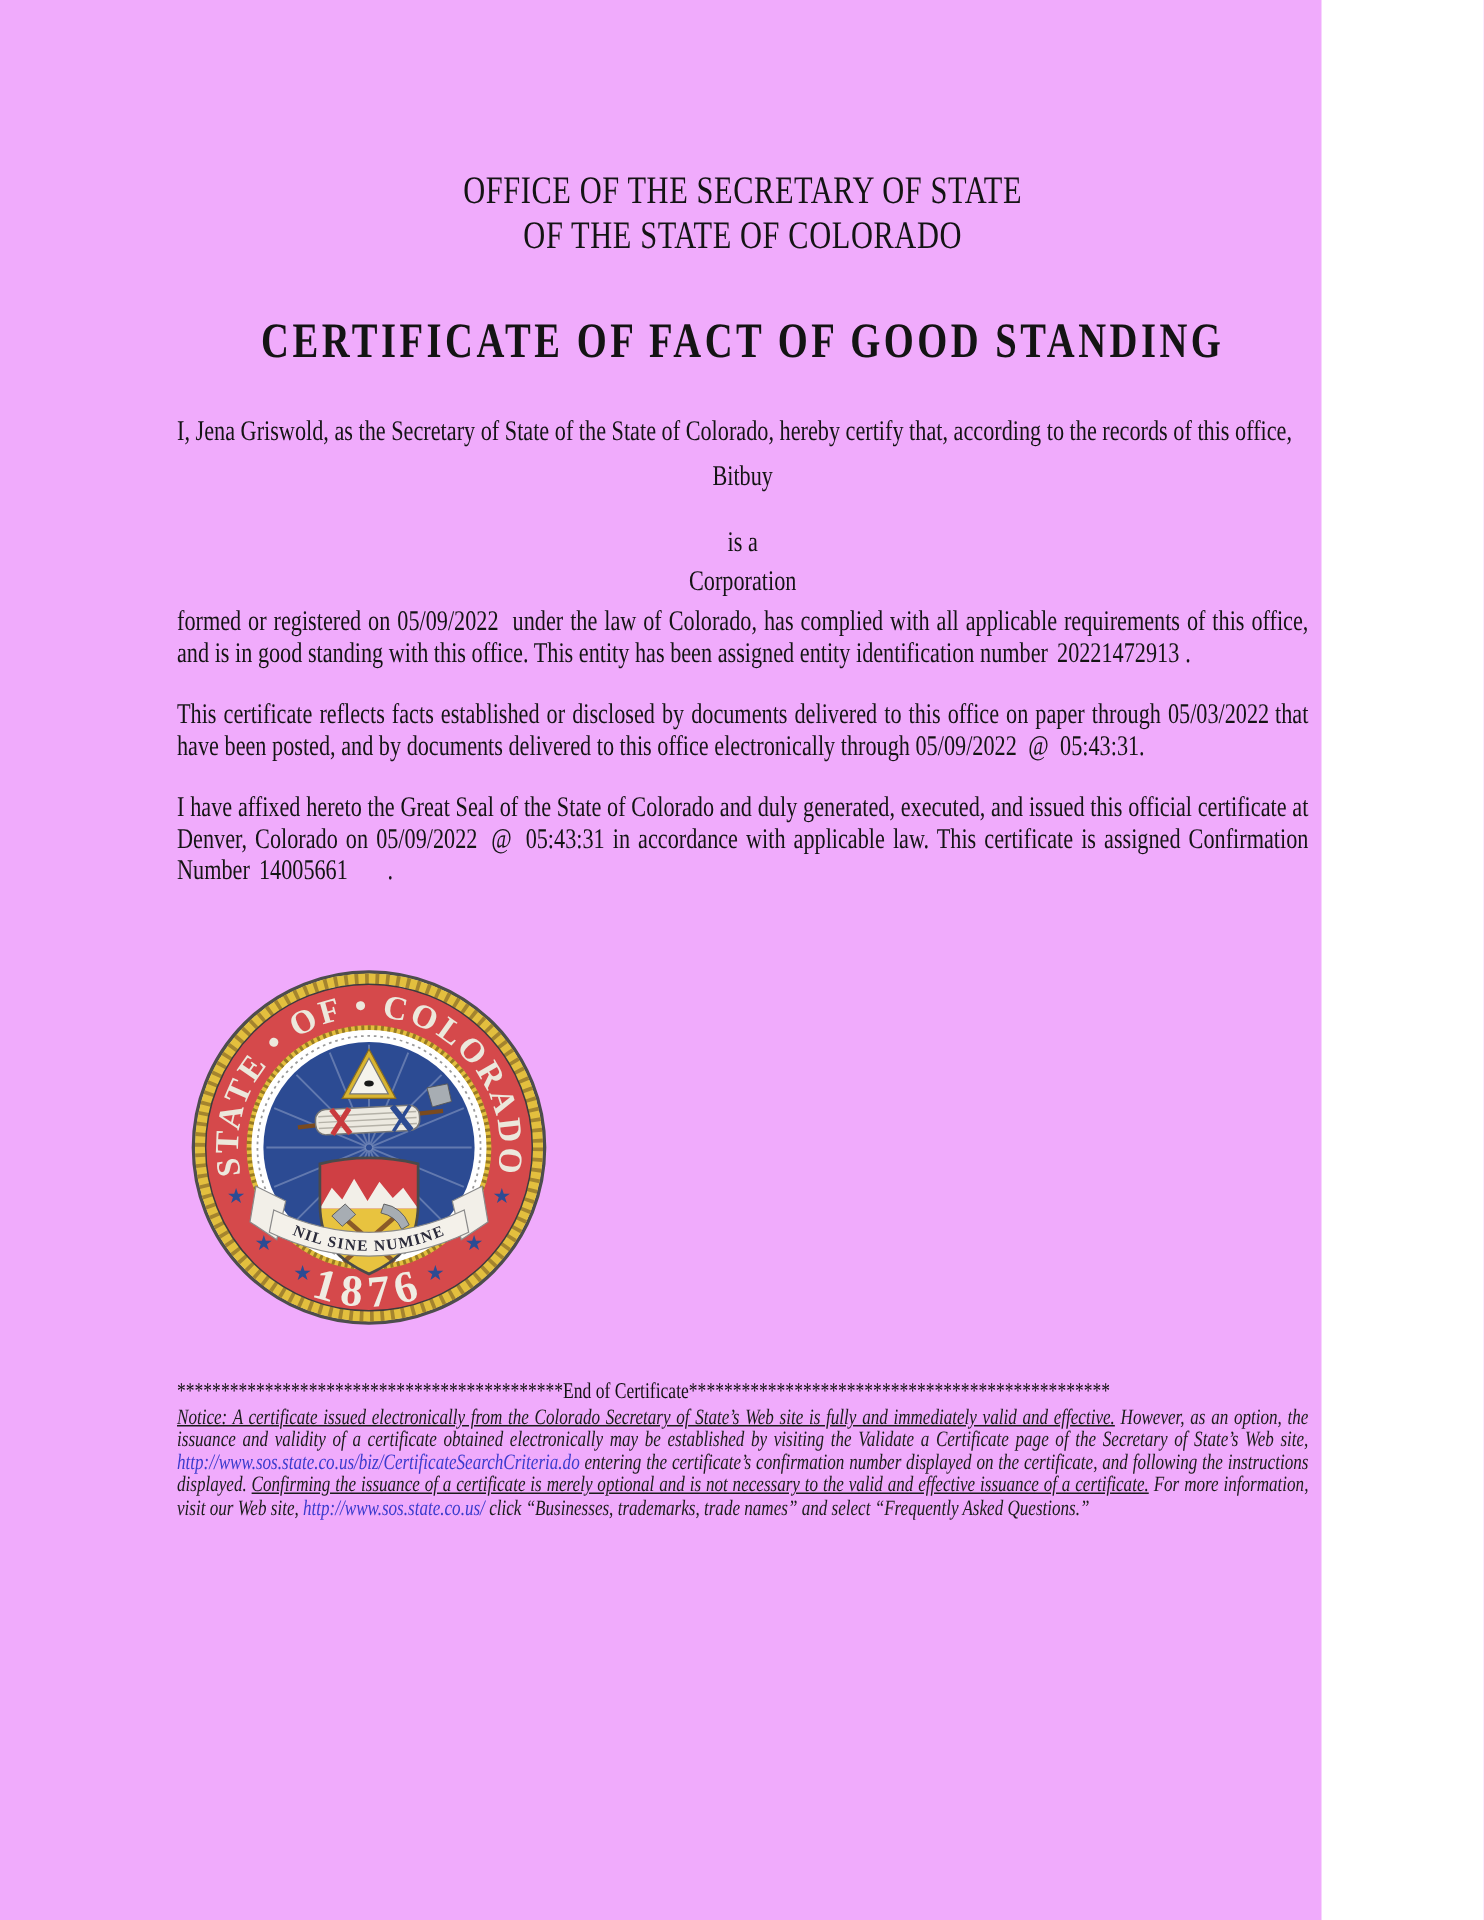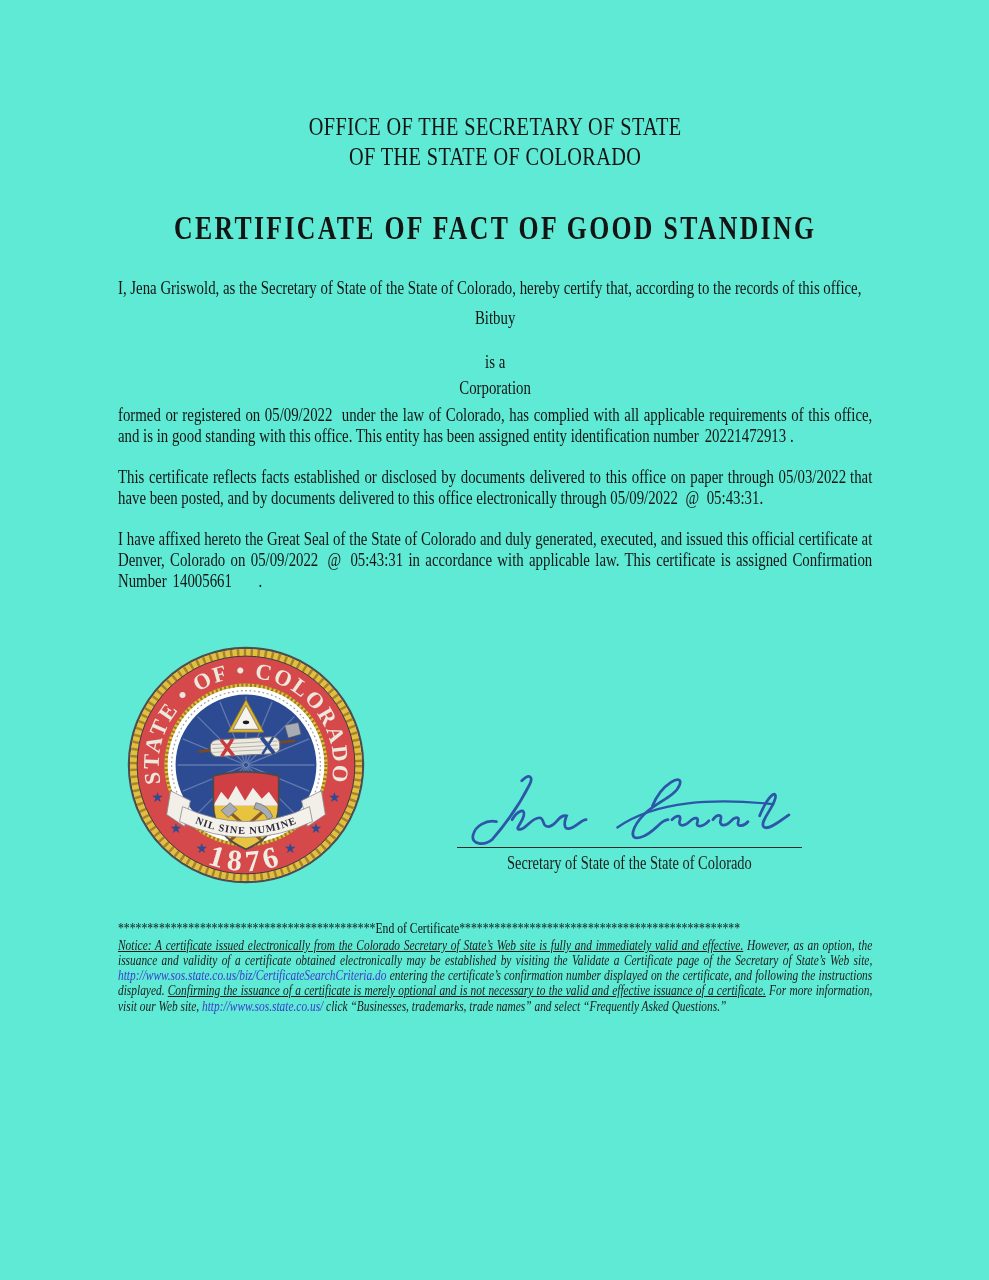--- a/index.html
+++ b/index.html
@@ -3,23 +3,23 @@
 <meta charset="utf-8">
 <style>
   html, body {
     margin: 0;
     padding: 0;
     overflow: hidden;
     background: #ffffff;
   }
   .page {
     position: relative;
-    width: 989px;
+    width: 881px;
     height: 1280px;
-    background: #5eead4;
+    background: #f0abfc;
     color: #141414;
     font-family: "Liberation Serif", serif;
   }
   .content {
     position: absolute;
     left: 118px;
     top: 0;
     width: 755px;
   }
   
@@ -237,35 +237,20 @@
             <text x="209.3" y="157.5">★</text>
             <text x="190.6" y="188.6">★</text>
             <text x="164.6" y="208.9">★</text>
             <text x="75.4" y="208.9">★</text>
             <text x="49.4" y="188.6">★</text>
             <text x="30.7" y="157.5">★</text>
           </g>
         </svg>
       </div>
 
-      <div class="sig-col">
-        <svg class="sig-img" viewBox="0 0 345 80">
-          <g fill="none" stroke="#2d55a8" stroke-width="2.8" stroke-linecap="round">
-            <path d="M62,12 C70,4 74,8 70,16 C60,36 44,58 32,72 C24,79 10,78 12,68 C14,58 26,52 36,54"></path>
-            <path d="M52,52 C58,42 66,40 64,48 C62,56 54,62 60,62 C66,62 72,50 80,50 C86,50 82,60 90,59 C98,58 100,46 108,48 C104,58 106,64 114,60 C120,57 124,52 128,52"></path>
-            <path d="M196,38 C206,14 228,4 224,16 C220,28 200,34 188,46 C176,58 170,74 184,70 C198,66 204,52 212,52"></path>
-            <path d="M216,52 C222,46 226,48 224,53 C222,58 228,60 234,54 C240,48 244,50 242,55 C240,60 248,60 254,53"></path>
-            <path d="M258,52 C262,46 268,46 266,52 C264,58 270,60 276,54 C280,49 286,48 284,54 C282,60 290,59 294,54"></path>
-            <path d="M306,48 C314,28 324,20 322,30 C320,40 306,54 310,59 C314,64 326,54 336,47"></path>
-            <path d="M160,60 C200,32 260,30 320,36" stroke-width="2.2"></path>
-          </g>
-        </svg>
-        <div class="sig-line"></div>
-        <div class="sig-title">Secretary of State of the State of Colorado</div>
-      </div>
     </div>
 
     <div class="footer">
       <div class="stars-line squeeze"><span>********************************************</span><span>End of Certificate</span><span>************************************************</span></div>
       <div class="notice squeeze"><span class="u">Notice: A certificate issued electronically from the Colorado Secretary of State’s Web site is fully and immediately valid and effective.</span>
         <span>However, as an option, the issuance and validity of a certificate obtained electronically may be established by visiting the Validate a Certificate page of the Secretary of State’s Web site,</span>
         <span class="link">http://www.sos.state.co.us/biz/CertificateSearchCriteria.do</span>
         <span>entering the certificate’s confirmation number displayed on the certificate, and following the instructions displayed.</span>
         <span class="u">Confirming the issuance of a certificate is merely optional and is not necessary to the valid and effective issuance of a certificate.</span>
         <span>For more information, visit our Web site,</span>

